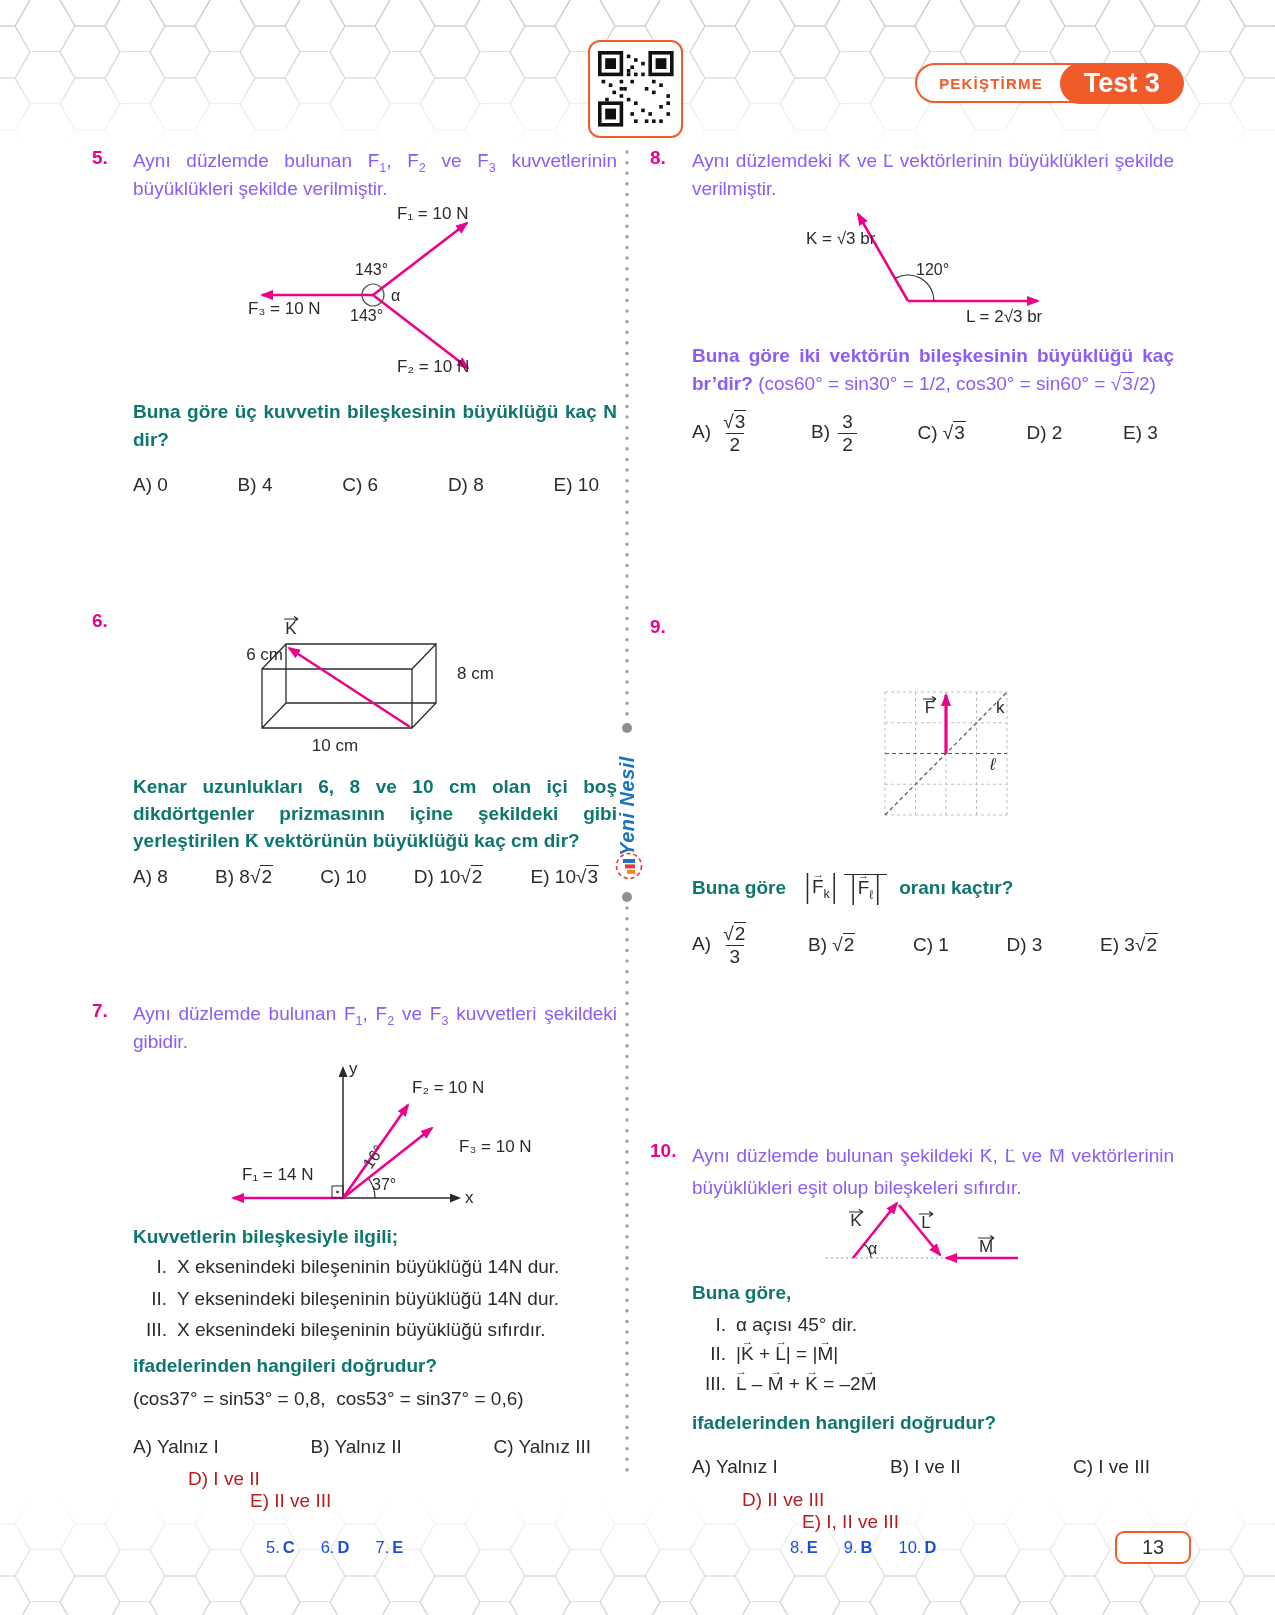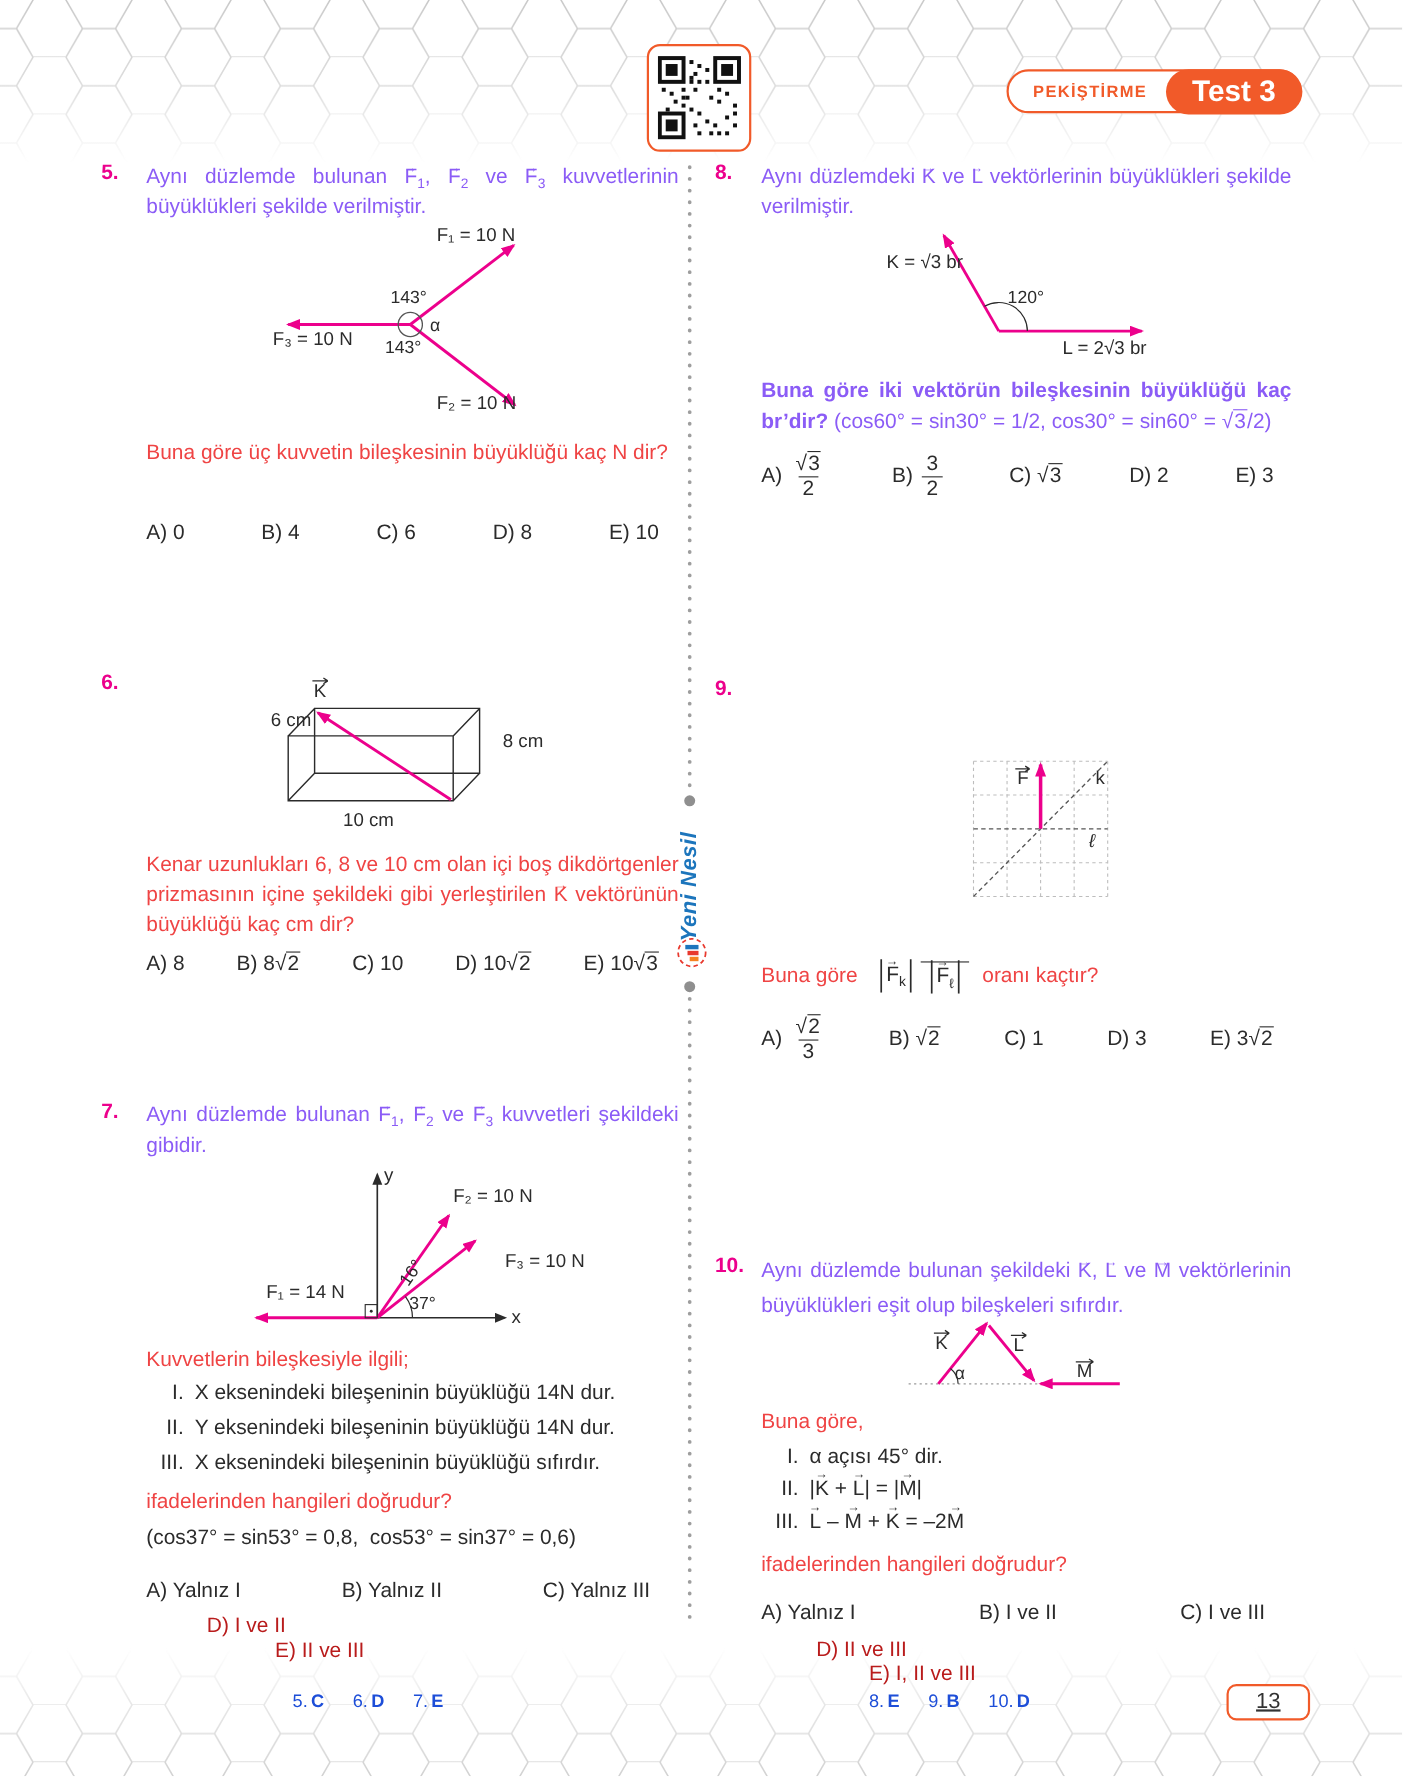--- a/index.html
+++ b/index.html
@@ -1,21 +1,21 @@
 <!DOCTYPE html>
 <html lang="tr"><head>
 <meta charset="utf-8">
 <style>
   html,body{margin:0;padding:0;background:#fff;}
   #page{position:relative;width:1275px;height:1615px;margin:0 auto;background:#fff;overflow:hidden;
         font-family:"Liberation Sans","DejaVu Sans",sans-serif;color:#2b2b2b;}
   .abs{position:absolute;}
   .qnum{font-weight:bold;color:#ec008c;font-size:19px;}
   .para{font-size:19px;line-height:28px;text-align:justify;color:#8b5cf6;}
-  .bold{font-weight:normal;color:#ef4444;}
+  .bold{font-weight:bold;color:#0f766e;}
   .given{font-size:19px;color:#2b2b2b;white-space:pre;}
   .optrow{display:flex;justify-content:space-between;align-items:center;font-size:19px;color:#2b2b2b;}
   .optrow2{display:flex;font-size:19px;color:#b91c1c;flex-direction:column;}
   .itemrow{display:flex;font-size:19px;color:#2b2b2b;}
   .itemrow .ilabel{width:34px;text-align:right;margin-right:10px;flex:none;}
   sub{font-size:66%;vertical-align:sub;line-height:0;}
   .vec{position:relative;display:inline-block;}
   .vec::after{content:"\2192";position:absolute;left:50%;top:-0.70em;transform:translateX(-50%) scaleX(1.05);
               font-size:0.58em;font-weight:normal;}
   .sq .rd{border-top:1.4px solid currentColor;padding:0 1px;}
@@ -34,21 +34,21 @@
   #badge{position:absolute;left:915px;top:63px;width:268px;height:40px;border:2.5px solid #f15a29;
          border-radius:22px;background:#fff;box-sizing:border-box;}
   #badge .cat{position:absolute;left:0;top:0;width:148px;height:100%;display:flex;align-items:center;justify-content:center;
          color:#f15a29;font-weight:bold;font-size:15px;letter-spacing:1.2px;}
   #badge .tno{position:absolute;left:143px;top:-2.5px;right:-2.5px;bottom:-2.5px;background:#f15a29;border-radius:21px;
          display:flex;align-items:center;justify-content:center;color:#fff;font-weight:bold;font-size:27px;}
   #qrbox{position:absolute;left:588px;top:40px;width:95px;height:98px;border:2.5px solid #f15a29;border-radius:12px;
          background:#fff;box-sizing:border-box;display:flex;align-items:center;justify-content:center;}
   #pagebox{position:absolute;left:1115px;top:1531px;width:76px;height:33px;border:2.2px solid #f15a29;border-radius:9px;
          background:#fff;box-sizing:border-box;display:flex;align-items:center;justify-content:center;
-         font-size:20px;color:#333;text-decoration:underline;}
+         font-size:20px;color:#333;}
   #brandtext{position:absolute;left:627px;top:806px;transform:translate(-50%,-50%) rotate(-90deg);
          white-space:nowrap;color:#1c75bc;font-weight:bold;font-style:italic;font-size:20px;letter-spacing:0.5px;}
 </style>
 </head>
 <body>
 
 <div id="page">
 
   <svg width="0" height="0" style="position:absolute" aria-hidden="true">
     <defs>
@@ -357,21 +357,21 @@
     <span><span class="vec">L</span> – <span class="vec">M</span> + <span class="vec">K</span> = –2<span class="vec">M</span></span>
   </div>
   <div class="abs para bold" style="left:692px;top:1409px">ifadelerinden hangileri doğrudur?</div>
   <div class="abs optrow" style="left:692px;top:1456px;width:458px">
     <span>A) Yalnız I</span>
     <span>B) I ve II</span>
     <span>C) I ve III</span>
   </div>
   <div class="abs optrow2" style="left:742px;top:1489px">
     <span>D) II ve III</span>
-    <span style="margin-left:48px">E) I, II ve III</span>
+    <span style="margin-left:60px">E) I, II ve III</span>
   </div>
 
   <div class="abs akrow" style="left:266px;top:1538px">
     <span><span>5.</span><b>C</b></span>
     <span><span>6.</span><b>D</b></span>
     <span><span>7.</span><b>E</b></span>
   </div>
   <div class="abs akrow" style="left:790px;top:1538px">
     <span><span>8.</span><b>E</b></span>
     <span><span>9.</span><b>B</b></span>

